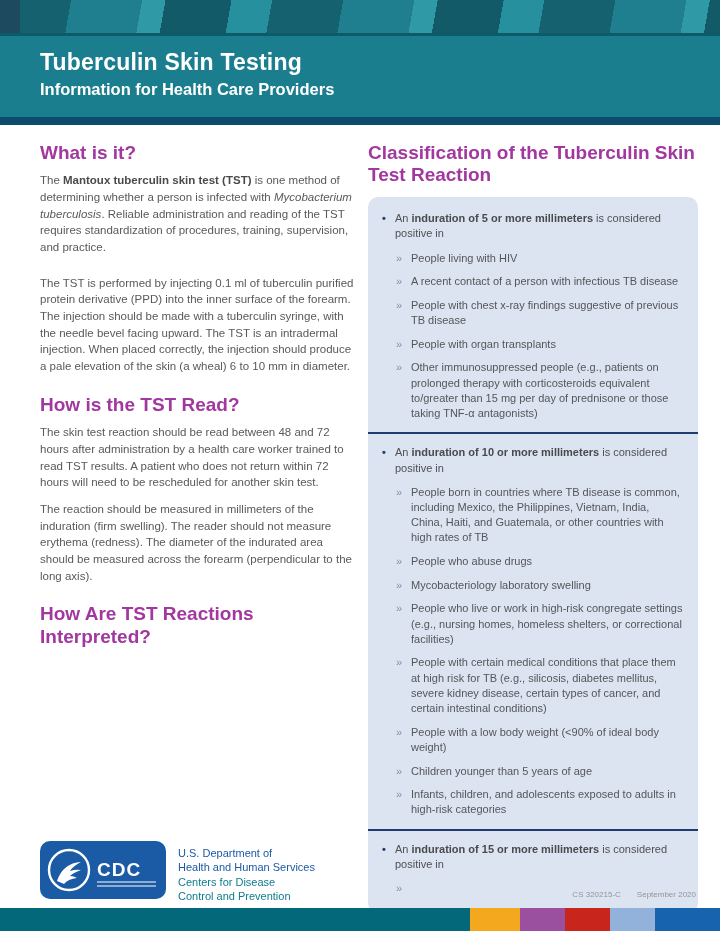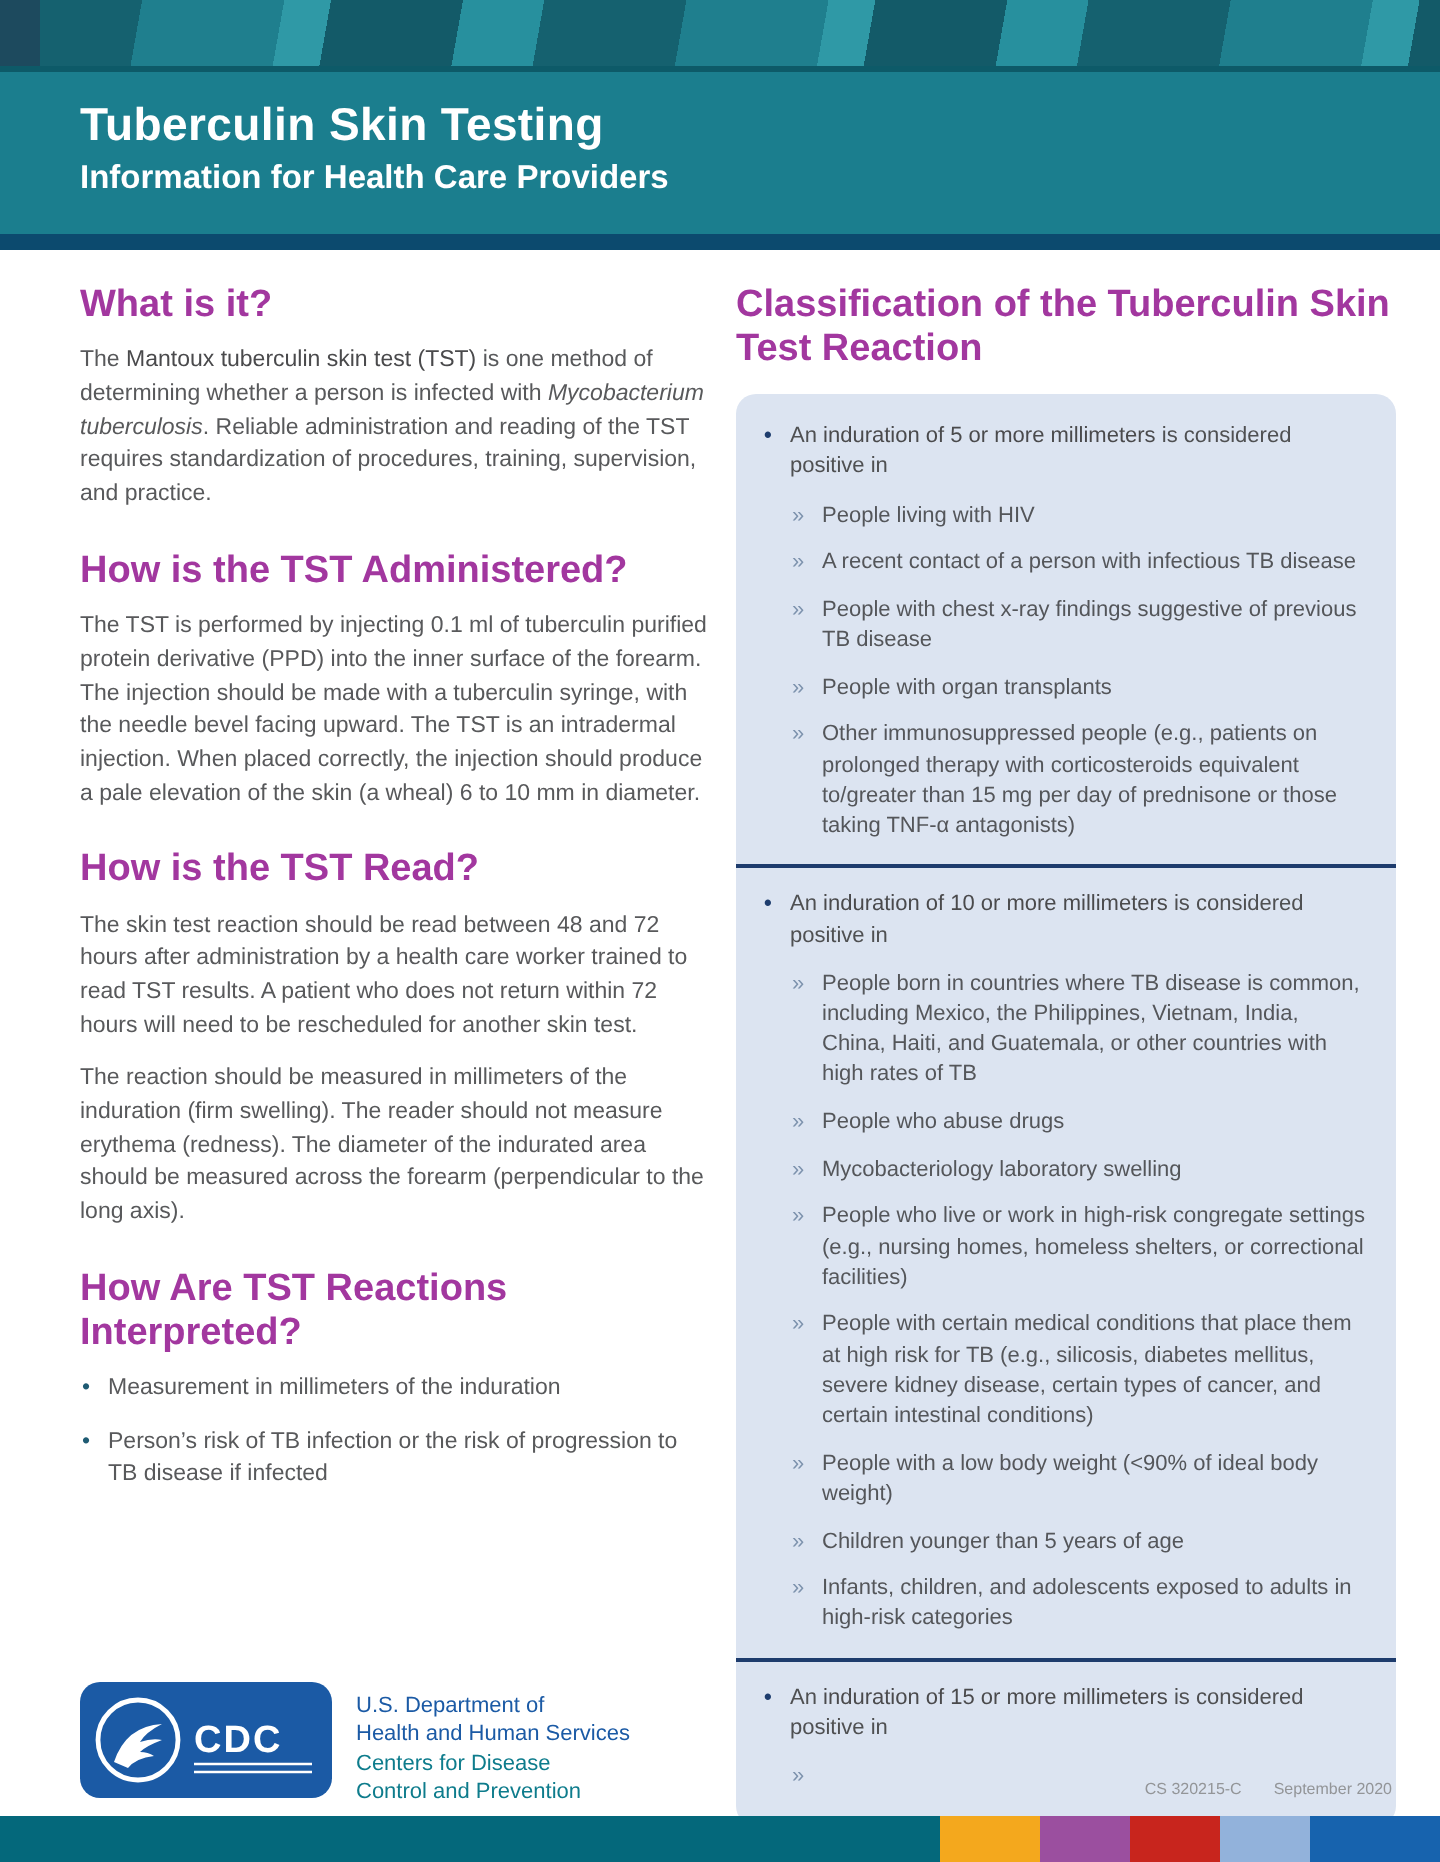--- a/index.html
+++ b/index.html
@@ -22,21 +22,21 @@
     padding:13px 0 0 40px;color:#ffffff;
   }
   .banner h1{margin:0;font-size:23px;font-weight:bold;letter-spacing:.2px;}
   .banner h2{margin:4px 0 0;font-size:16.5px;font-weight:bold;}
   
   .col-left{position:absolute;left:40px;top:142px;width:316px;}
   .col-right{position:absolute;left:368px;top:142px;width:330px;}
   .purple-h{color:var(--purple,#A2379F);font-size:19px;font-weight:bold;margin:0 0 8px;line-height:1.18;}
   .content-sec{margin-bottom:19px;}
   .para{font-size:11.5px;line-height:1.45;color:#58595b;margin:0 0 10px;}
-  .b{font-weight:normal;color:#4a4a4c;}
+  .b{font-weight:bold;color:#4a4a4c;}
   .i{font-style:italic;}
   .dot-list{margin:2px 0 0;padding:0;list-style:none;}
   .dot-list li{position:relative;padding-left:14px;font-size:11.5px;line-height:1.4;color:#58595b;margin-bottom:10px;}
   .dot-list li::before{content:"\2022";position:absolute;left:1px;color:#1f5b73;}
   
   .right-h{margin-bottom:10px;}
   .class-box{
     background:var(--boxbg,#DCE4F1);border-radius:10px;
     padding:13px 14px 8px 14px;box-sizing:border-box;
   }
@@ -67,34 +67,29 @@
     <h2>Information for Health Care Providers</h2>
   </header>
 
   <main>
     <section class="col-left" id="left-col">
         <section class="content-sec">
           <h2 class="purple-h">What is it?</h2>
           <p class="para"><span>The </span><span class="b">Mantoux tuberculin skin test (TST)</span><span> is one method of determining whether a person is infected with </span><span class="i">Mycobacterium tuberculosis</span><span>. Reliable administration and reading of the TST requires standardization of procedures, training, supervision, and practice.</span></p>
         </section>
         <section class="content-sec">
-          <h2 class="purple-h">How is the TST Administered?</h2>
           <p class="para"><span>The TST is performed by injecting 0.1 ml of tuberculin purified protein derivative (PPD) into the inner surface of the forearm. The injection should be made with a tuberculin syringe, with the needle bevel facing upward. The TST is an intradermal injection. When placed correctly, the injection should produce a pale elevation of the skin (a wheal) 6 to 10 mm in diameter.</span></p>
         </section>
         <section class="content-sec">
           <h2 class="purple-h">How is the TST Read?</h2>
           <p class="para"><span>The skin test reaction should be read between 48 and 72 hours after administration by a health care worker trained to read TST results. A patient who does not return within 72 hours will need to be rescheduled for another skin test.</span></p>
           <p class="para"><span>The reaction should be measured in millimeters of the induration (firm swelling). The reader should not measure erythema (redness). The diameter of the indurated area should be measured across the forearm (perpendicular to the long axis).</span></p>
         </section>
         <section class="content-sec">
           <h2 class="purple-h">How Are TST Reactions Interpreted?</h2>
-          <ul class="dot-list">
-            <li>Measurement in millimeters of the induration</li>
-            <li>Person’s risk of TB infection or the risk of progression to TB disease if infected</li>
-          </ul>
         </section>
       </section>
 
     <section class="col-right">
       <h2 class="purple-h right-h">Classification of the Tuberculin Skin Test Reaction</h2>
       <div class="class-box" id="class-box">
           <div class="lead-item">
             <span class="dot">•</span>
             <span class="lead-text"><span>An </span><span class="b">induration of 5 or more millimeters</span><span> is considered positive in</span></span>
           </div>

